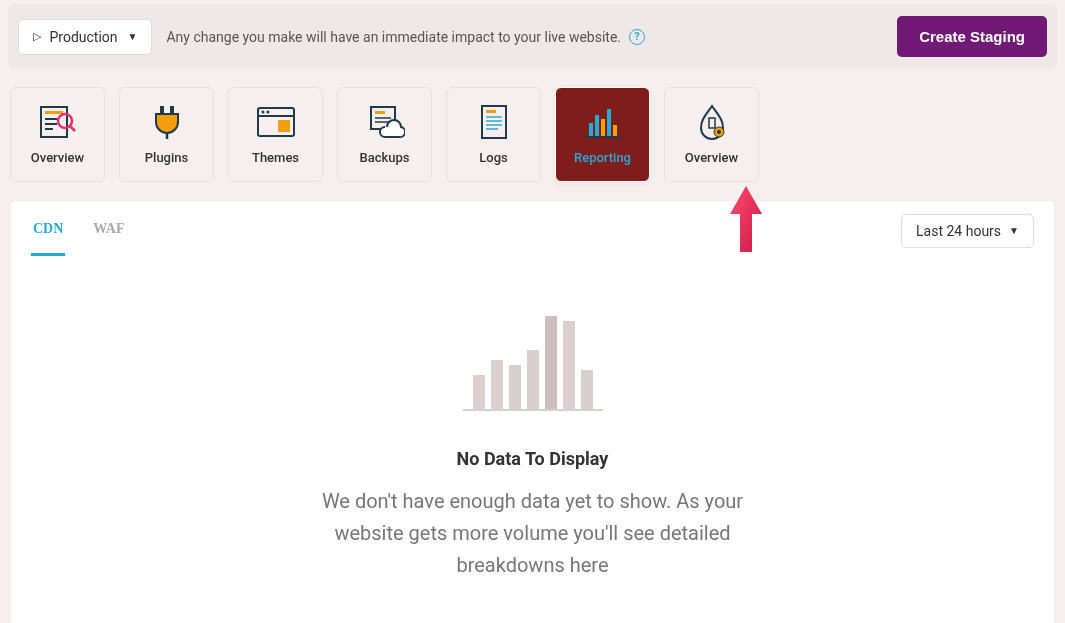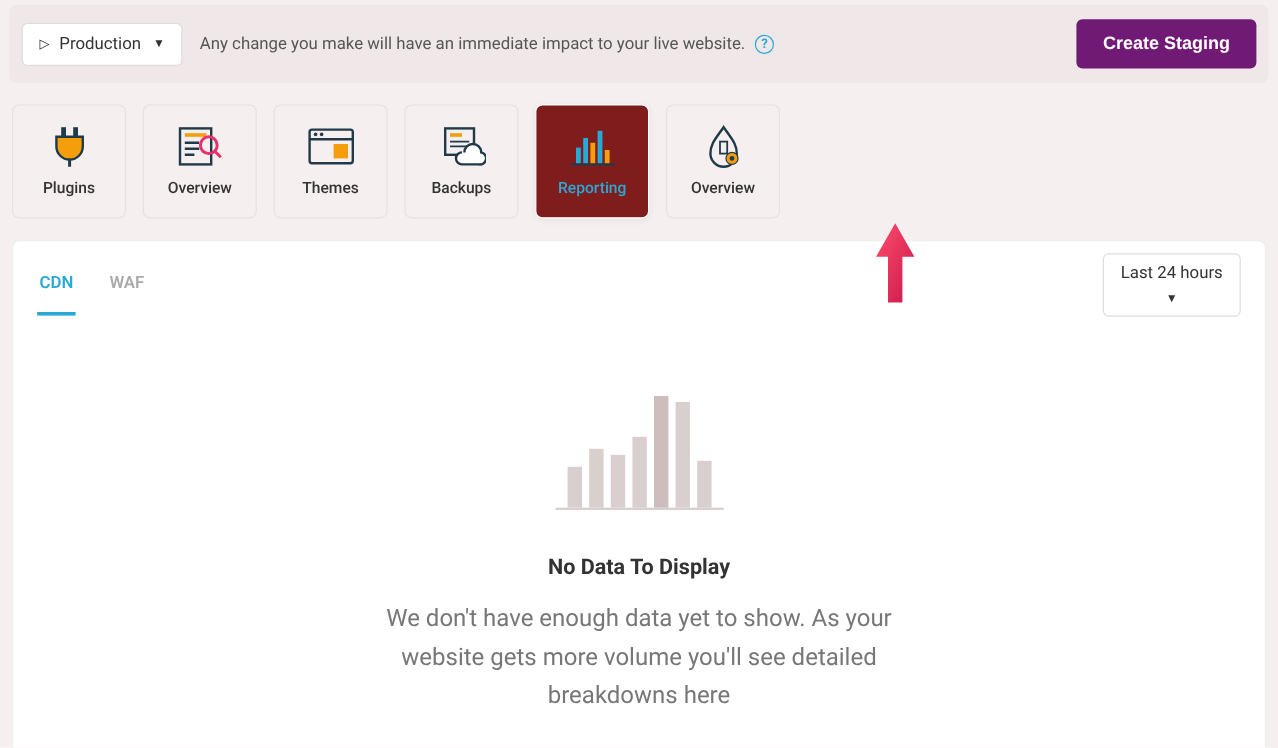--- a/index.html
+++ b/index.html
@@ -97,21 +97,21 @@
       border-radius: 6px;
       margin: 0 10px 10px 10px;
       padding: 0;
       position: relative;
     }
     .sub-tabs-row {
       display: flex;
       align-items: center;
       padding: 10px 20px 0 20px;
     }
-    .sub-tabs { display: flex; gap: 26px; }
+    .sub-tabs { display: flex; gap: 26px; font-family: Liberation Serif, serif; }
     .sub-tab {
       font-size: 14px;
       font-weight: 600;
       color: #aaa;
       padding: 10px 2px 16px 2px;
       cursor: pointer;
       border-bottom: 3px solid transparent;
     }
     .sub-tab.active { color: #29a9d6; border-bottom-color: #29a9d6; }
     .spacer { flex: 1; }
@@ -120,21 +120,20 @@
       border-radius: 5px;
       background: #fff;
       padding: 8px 14px;
       font-size: 14px;
       cursor: pointer;
       display: flex;
       align-items: center;
       gap: 8px;
       color: #333;
       margin-bottom: 6px;
-      flex-direction: column;
     }
     .range-dropdown .caret { font-size: 10px; }
     .empty-state {
       text-align: center;
       padding: 55px 20px 80px 20px;
     }
     .empty-chart {
       display: flex;
       align-items: flex-end;
       justify-content: center;
@@ -185,47 +184,47 @@
     <span>Any change you make will have an immediate impact to your live website.</span>
     <span class="help-icon">?</span>
   </div>
   <button class="create-staging">Create Staging</button>
 </div>
 
 <div class="nav-tiles">
 
   <div class="nav-tile">
     <div class="tile-icon">
-      <svg width="34" height="36" viewBox="0 0 34 36">
-        <rect x="10" y="2" width="4" height="8" fill="#213a4a"></rect>
-        <rect x="20" y="2" width="4" height="8" fill="#213a4a"></rect>
-        <path d="M6 10 h22 v8 a11 11 0 0 1 -22 0 z" fill="#f59e0b" stroke="#213a4a" stroke-width="2"></path>
-        <line x1="17" y1="28" x2="17" y2="35" stroke="#213a4a" stroke-width="2.5"></line>
-      </svg>
-    </div>
-    <span class="tile-label">Plugins</span>
-  </div>
-
-  <div class="nav-tile">
-    <div class="tile-icon">
       <svg width="38" height="34" viewBox="0 0 38 34">
         <rect x="2" y="2" width="26" height="30" fill="none" stroke="#213a4a" stroke-width="2"></rect>
         <rect x="6" y="6" width="18" height="3" fill="#f59e0b"></rect>
         <line x1="6" y1="14" x2="18" y2="14" stroke="#213a4a" stroke-width="2"></line>
         <line x1="6" y1="19" x2="18" y2="19" stroke="#213a4a" stroke-width="2"></line>
         <line x1="6" y1="24" x2="14" y2="24" stroke="#213a4a" stroke-width="2"></line>
         <circle cx="26" cy="16" r="7" fill="none" stroke="#e6306f" stroke-width="2.5"></circle>
         <line x1="31" y1="21" x2="36" y2="26" stroke="#e6306f" stroke-width="2.5"></line>
       </svg>
     </div>
     <span class="tile-label">Overview</span>
   </div>
 
   <div class="nav-tile">
     <div class="tile-icon">
+      <svg width="34" height="36" viewBox="0 0 34 36">
+        <rect x="10" y="2" width="4" height="8" fill="#213a4a"></rect>
+        <rect x="20" y="2" width="4" height="8" fill="#213a4a"></rect>
+        <path d="M6 10 h22 v8 a11 11 0 0 1 -22 0 z" fill="#f59e0b" stroke="#213a4a" stroke-width="2"></path>
+        <line x1="17" y1="28" x2="17" y2="35" stroke="#213a4a" stroke-width="2.5"></line>
+      </svg>
+    </div>
+    <span class="tile-label">Plugins</span>
+  </div>
+
+  <div class="nav-tile">
+    <div class="tile-icon">
       <svg width="40" height="32" viewBox="0 0 40 32">
         <rect x="2" y="2" width="36" height="28" rx="2" fill="none" stroke="#213a4a" stroke-width="2"></rect>
         <line x1="2" y1="10" x2="38" y2="10" stroke="#213a4a" stroke-width="2"></line>
         <circle cx="7" cy="6" r="1.5" fill="#213a4a"></circle>
         <circle cx="12" cy="6" r="1.5" fill="#213a4a"></circle>
         <rect x="22" y="14" width="12" height="12" fill="#f59e0b"></rect>
       </svg>
     </div>
     <span class="tile-label">Themes</span>
   </div>
@@ -237,20 +236,33 @@
         <rect x="6" y="2" width="24" height="22" fill="none" stroke="#213a4a" stroke-width="2"></rect>
         <rect x="10" y="6" width="10" height="3" fill="#f59e0b"></rect>
         <line x1="10" y1="13" x2="26" y2="13" stroke="#213a4a" stroke-width="1.5"></line>
         <line x1="10" y1="17" x2="26" y2="17" stroke="#213a4a" stroke-width="1.5"></line>
         <path d="M22 22 a7 7 0 0 1 14 0 a5 5 0 0 1 -2 10 h-14 a5 5 0 0 1 0 -10" fill="#fff" stroke="#213a4a" stroke-width="2"></path>
       </svg>
     </div>
     <span class="tile-label">Backups</span>
   </div>
 
+  <div class="nav-tile">
+    <div class="tile-icon">
+      <svg width="32" height="36" viewBox="0 0 32 36">
+        <rect x="4" y="2" width="24" height="32" fill="none" stroke="#213a4a" stroke-width="2"></rect>
+        <rect x="8" y="6" width="10" height="3" fill="#f59e0b"></rect>
+        <line x1="8" y1="13" x2="24" y2="13" stroke="#29a9d6" stroke-width="1.5"></line>
+        <line x1="8" y1="17" x2="24" y2="17" stroke="#29a9d6" stroke-width="1.5"></line>
+        <line x1="8" y1="21" x2="24" y2="21" stroke="#29a9d6" stroke-width="1.5"></line>
+        <line x1="8" y1="25" x2="20" y2="25" stroke="#29a9d6" stroke-width="1.5"></line>
+      </svg>
+    </div>
+    <span class="tile-label">Logs</span>
+  </div>
 
   <div class="nav-tile active">
     <div class="tile-icon">
       <svg width="40" height="34" viewBox="0 0 40 34">
         <line x1="2" y1="32" x2="38" y2="32" stroke="#213a4a" stroke-width="2"></line>
         <rect x="6" y="18" width="4" height="13" fill="#29a9d6"></rect>
         <rect x="12" y="10" width="4" height="21" fill="#29a9d6"></rect>
         <rect x="18" y="14" width="4" height="17" fill="#f59e0b"></rect>
         <rect x="24" y="4" width="4" height="27" fill="#29a9d6"></rect>
         <rect x="30" y="20" width="4" height="11" fill="#f59e0b"></rect>

